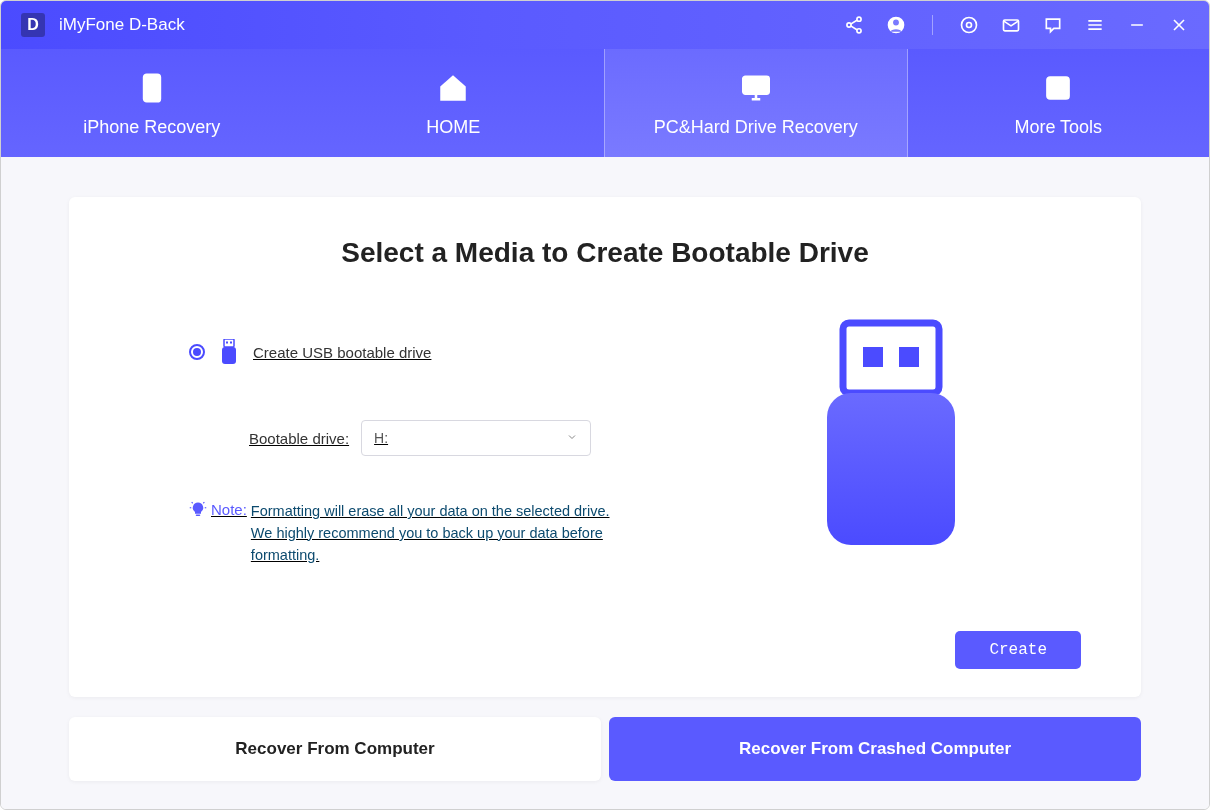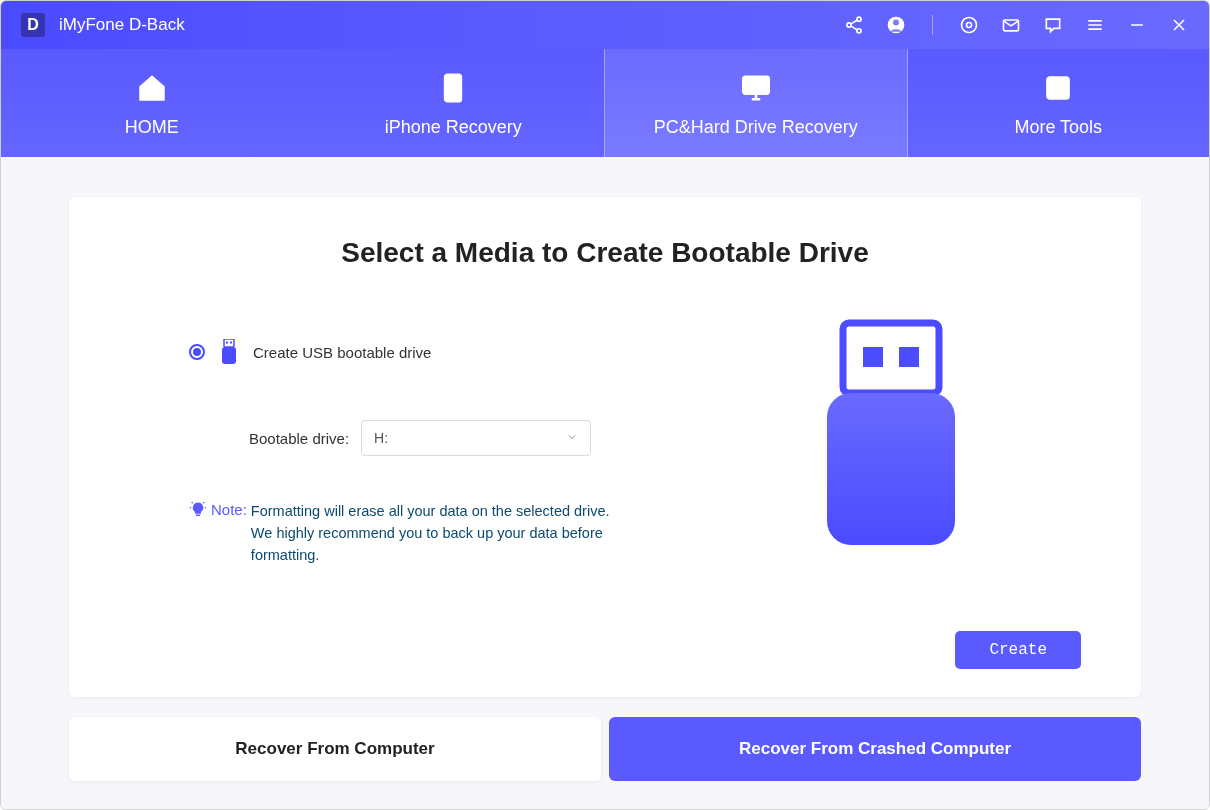--- a/index.html
+++ b/index.html
@@ -87,20 +87,21 @@
     font-size: 28px;
     font-weight: 700;
     color: #222;
     margin-bottom: 50px;
   }
 
   .card-body {
     display: flex;
     flex: 1;
     gap: 30px;
+    text-decoration: underline;
   }
   .left-col {
     flex: 1;
     padding-left: 60px;
     padding-top: 20px;
   }
   .right-col {
     width: 380px;
     display:flex; align-items:flex-start; justify-content:center;
   }
@@ -230,35 +231,35 @@
           <line x1="6" y1="6" x2="18" y2="18"></line>
           <line x1="18" y1="6" x2="6" y2="18"></line>
         </svg>
     </div>
   </div>
 </div>
 
 <div class="navbar">
   <div class="nav-tab">
     <div class="nav-icon">
-      <svg viewBox="0 0 24 24" width="34" height="34">
-          <path d="M3 11 L12 3 L21 11 V21 H3 Z" fill="#fff" stroke="none"></path>
-        </svg>
-    </div>
-    <span>HOME</span>
-  </div>
-  <div class="nav-tab">
-    <div class="nav-icon">
       <svg viewBox="0 0 24 24" width="32" height="32" fill="none" stroke="#fff" stroke-width="1.8">
           <rect x="6" y="2" width="12" height="20" rx="2"></rect>
           <path d="M15 10a3 3 0 1 1-1-2.2"></path>
           <polyline points="15,6 15,9 12,9"></polyline>
         </svg>
     </div>
     <span>iPhone Recovery</span>
+  </div>
+  <div class="nav-tab">
+    <div class="nav-icon">
+      <svg viewBox="0 0 24 24" width="34" height="34">
+          <path d="M3 11 L12 3 L21 11 V21 H3 Z" fill="#fff" stroke="none"></path>
+        </svg>
+    </div>
+    <span>HOME</span>
   </div>
   <div class="nav-tab active">
     <div class="nav-icon">
       <svg viewBox="0 0 24 24" width="34" height="34" fill="none" stroke="#fff" stroke-width="1.8">
           <rect x="3" y="4" width="18" height="12" rx="1.5"></rect>
           <line x1="9" y1="20" x2="15" y2="20"></line>
           <line x1="12" y1="16" x2="12" y2="20"></line>
           <circle cx="12" cy="10" r="1.3" fill="#fff" stroke="none"></circle>
           <line x1="12" y1="11" x2="12" y2="14"></line>
         </svg>

